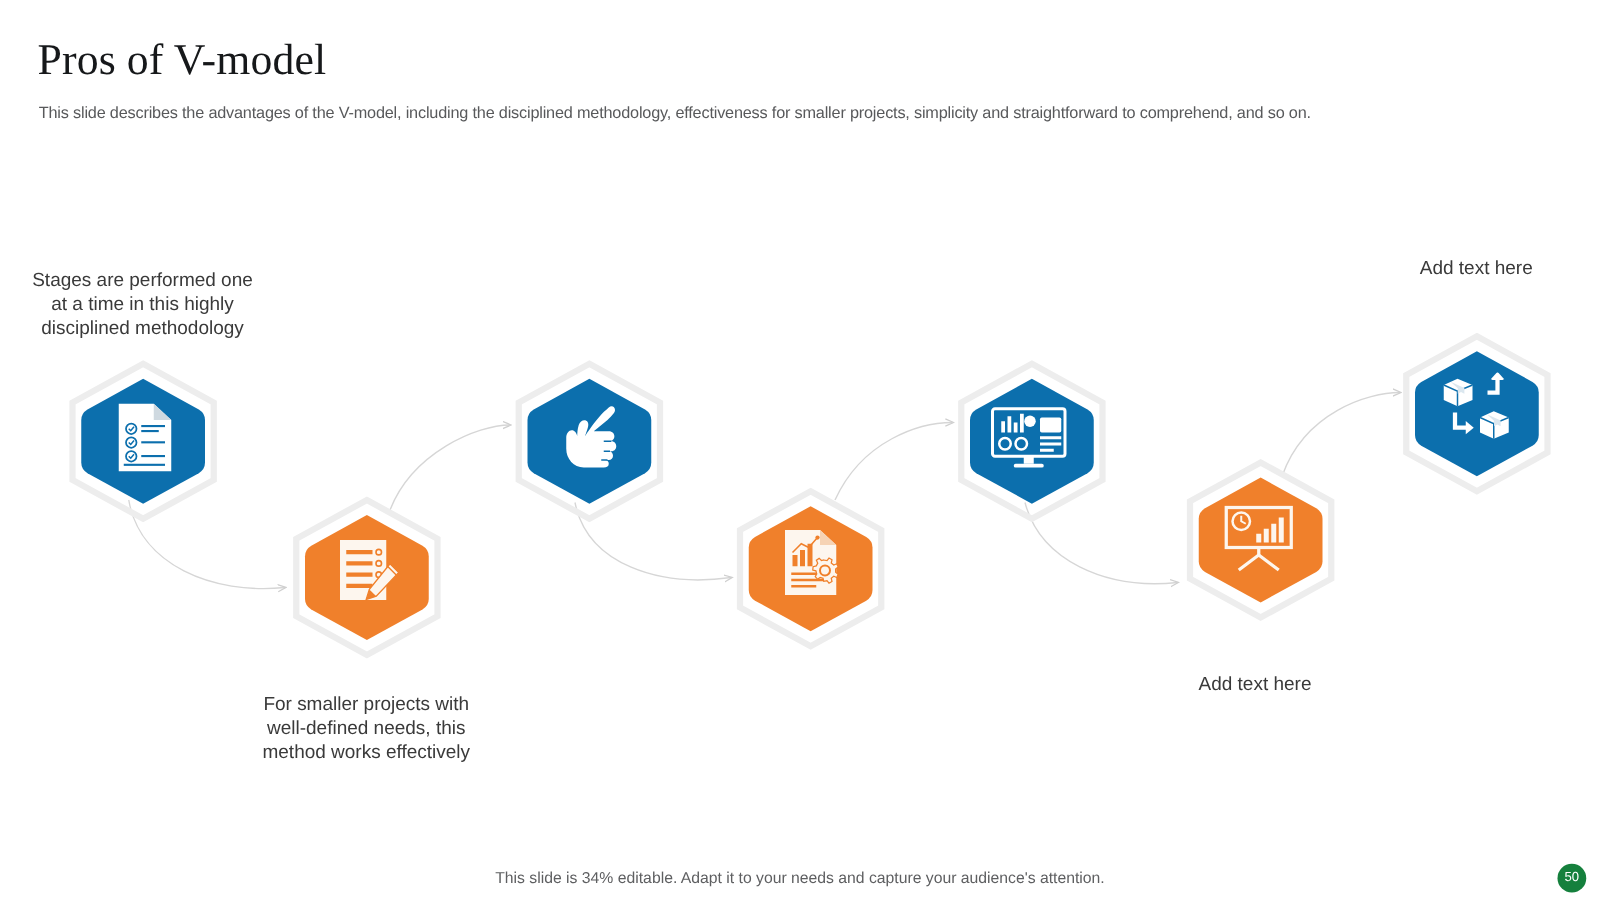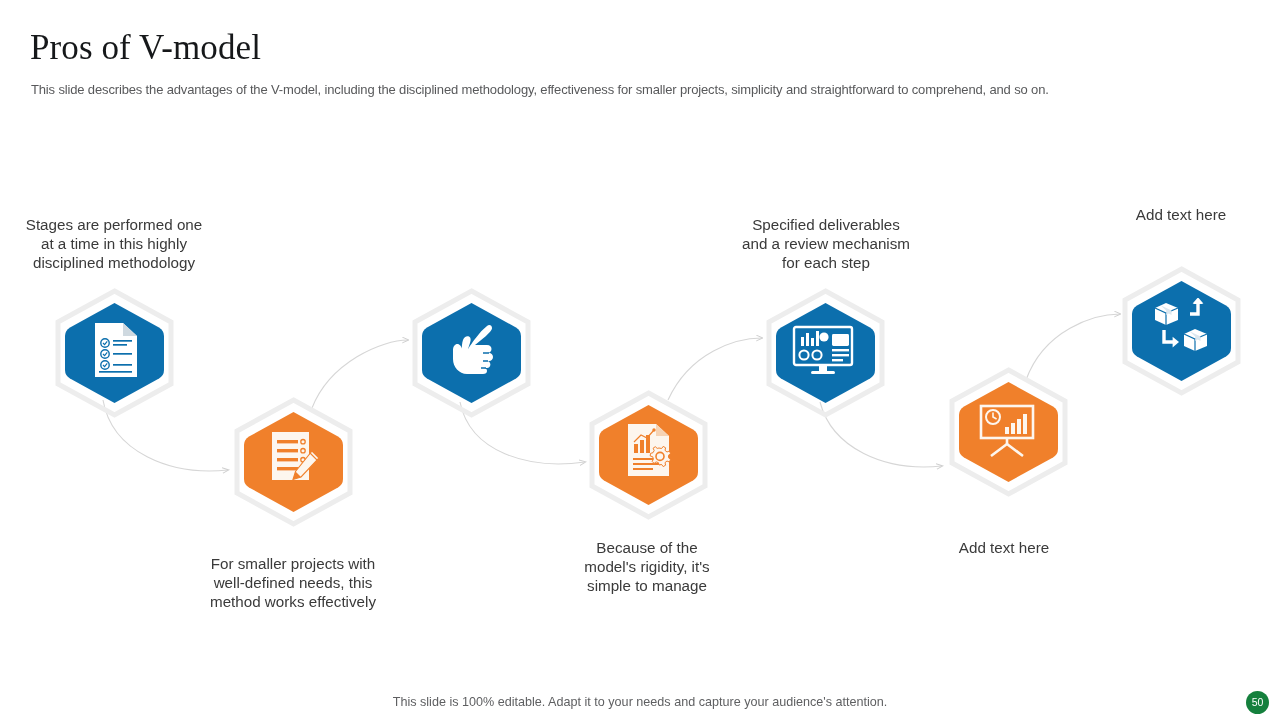--- a/index.html
+++ b/index.html
@@ -217,23 +217,20 @@
       <circle cx="29" cy="8" r="1.7" fill="#f0802b"></circle>
       <rect x="8" y="36" width="29" height="2" fill="#f0802b"></rect>
       <rect x="8" y="41" width="29" height="2" fill="#f0802b"></rect>
       <rect x="8" y="46" width="20" height="2" fill="#f0802b"></rect>
       <g transform="translate(34,37)">
         <path d="M0,-11 L2.6,-10.5 L4.2,-12.6 L6.6,-11.2 L6,-8.6 L8,-7 L10.4,-8 L11.5,-5.5 L9.5,-3.8 L9.5,-1.2 L11.5,0.5 L10.4,3 L8,2 L6,3.6 L6.6,6.2 L4.2,7.6 L2.6,5.5 L0,6 L-0.6,3.6 L-2.9,2.9 L-4.9,4.4 L-6.8,2.4 L-5.6,0.1 L-6.3,-2.3 L-8.8,-3 L-8.5,-5.6 L-6,-6.3 L-4.8,-8.5 L-5.9,-10.8 L-3.7,-12.3 L-1.8,-10.6 Z" fill="#fdf6ee" stroke="#f0802b" stroke-width="1"></path>
         <circle cx="1" cy="-2.6" r="4" fill="none" stroke="#f0802b" stroke-width="1.6"></circle>
       </g>
     </svg>
   </div>
-  <div class="caption" style="left:547px; top:538px; width:200px;">Because of the
-model's rigidity, it's
-simple to manage</div>
 
   <div class="node" style="left:763px; top:288px; width:125px; height:130px;">
     <svg class="hex-outline" width="125" height="130" viewBox="0 0 125 130">
       <polygon points="62.5,3 119,34 119,96 62.5,127 6,96 6,34" fill="none" stroke="#ededed" stroke-width="5"></polygon>
     </svg>
     <svg class="hex-fill" style="left:11px; top:13px;" width="103" height="104" viewBox="0 0 103 104">
       <path d="M51.5,2 L96,26.5 Q101,29.5 101,35 L101,69 Q101,74.5 96,77.5 L51.5,102 L7,77.5 Q2,74.5 2,69 L2,35 Q2,29.5 7,26.5 Z" fill="#0c6fad"></path>
     </svg>
     <svg class="node-icon" style="left:29px; top:37px;" width="66" height="52" viewBox="0 0 66 52">
       <rect x="2" y="2" width="58" height="38" rx="2" fill="none" stroke="#ffffff" stroke-width="2.4"></rect>
@@ -245,23 +242,20 @@
       <circle cx="12" cy="30" r="4.6" fill="none" stroke="#ffffff" stroke-width="2"></circle>
       <circle cx="25" cy="30" r="4.6" fill="none" stroke="#ffffff" stroke-width="2"></circle>
       <rect x="40" y="9" width="17" height="12" rx="1.4" fill="#ffffff"></rect>
       <rect x="40" y="24" width="17" height="2.4" fill="#ffffff"></rect>
       <rect x="40" y="29" width="17" height="2.4" fill="#ffffff"></rect>
       <rect x="40" y="34" width="11" height="2.4" fill="#ffffff"></rect>
       <rect x="27" y="40" width="8" height="6" fill="#ffffff"></rect>
       <rect x="19" y="46" width="24" height="3" rx="1.5" fill="#ffffff"></rect>
     </svg>
   </div>
-  <div class="caption" style="left:726px; top:215px; width:200px;">Specified deliverables
-and a review mechanism
-for each step</div>
 
   <div class="node" style="left:946px; top:367px; width:125px; height:130px;">
     <svg class="hex-outline" width="125" height="130" viewBox="0 0 125 130">
       <polygon points="62.5,3 119,34 119,96 62.5,127 6,96 6,34" fill="none" stroke="#ededed" stroke-width="5"></polygon>
     </svg>
     <svg class="hex-fill" style="left:11px; top:13px;" width="103" height="104" viewBox="0 0 103 104">
       <path d="M51.5,2 L96,26.5 Q101,29.5 101,35 L101,69 Q101,74.5 96,77.5 L51.5,102 L7,77.5 Q2,74.5 2,69 L2,35 Q2,29.5 7,26.5 Z" fill="#f0802b"></path>
     </svg>
     <svg class="node-icon" style="left:32px; top:37px;" width="60" height="54" viewBox="0 0 60 54">
       <rect x="3" y="2" width="52" height="32" fill="none" stroke="#fdf6ee" stroke-width="2.6"></rect>
@@ -299,15 +293,15 @@
       <path d="M41,0.5 L46,0.5 L51,0.5 L46,-4 Z" fill="#ffffff" transform="translate(0,5.5)"></path>
       <path d="M40.6,5.4 L51.4,5.4 L46,-0.6 Z" fill="#ffffff"></path>
       <path d="M12,32 L12,44 L22,44" fill="none" stroke="#ffffff" stroke-width="3.4" stroke-linejoin="miter"></path>
       <path d="M20.6,38.8 L20.6,49.4 L27,44.1 Z" fill="#ffffff"></path>
     </svg>
   </div>
   <div class="caption" style="left:1081px; top:205px; width:200px;">Add text here</div>
 
 </div>
 
-<div id="footer-note">This slide is 100% editable. Adapt it to your needs and capture your audience's attention.</div>
+<div id="footer-note">This slide is 34% editable. Adapt it to your needs and capture your audience's attention.</div>
 
 <div id="page-badge">50</div>
 
 </body></html>

